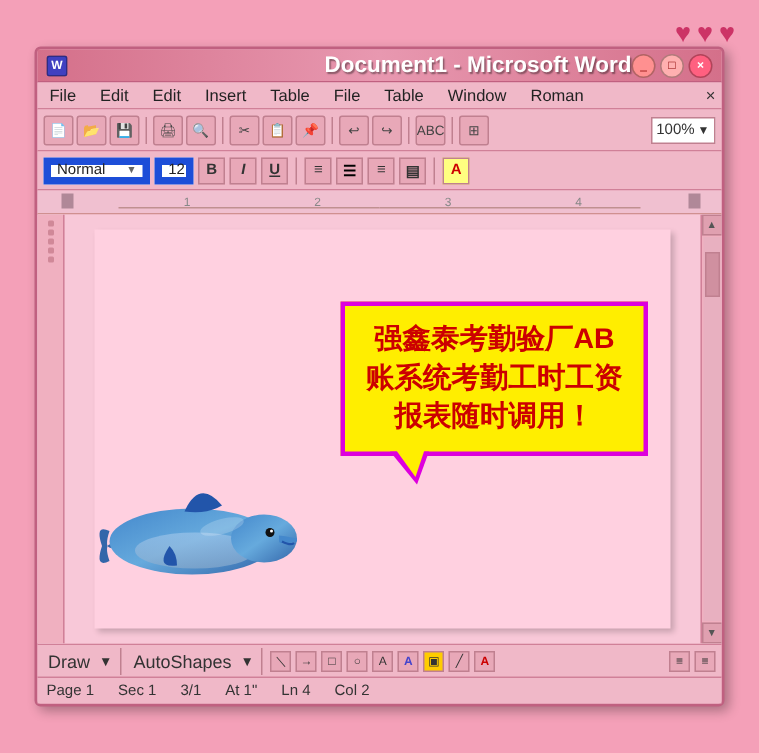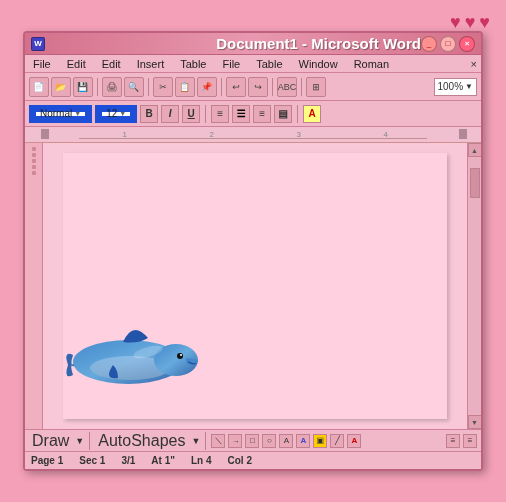--- a/index.html
+++ b/index.html
@@ -140,26 +140,26 @@
       display: flex;
       align-items: center;
       padding: 0 4px;
       gap: 3px;
       font-size: 11px;
     }
 
     .format-dropdown {
       height: 18px;
       background: white;
-      border: 7px solid #1d4ed8;
+      border: 5px solid #1d4ed8;
       font-size: 10px;
       padding: 0 4px;
       display: flex;
       align-items: center;
-      gap: 2px;
+      gap: 14px;
       cursor: pointer;
       color: #222;
     }
 
     .format-dropdown .arrow {
       font-size: 7px;
       color: #666;
     }
 
     .format-btn {
@@ -268,21 +268,21 @@
       border-top: 1px solid #d08098;
       display: flex;
       align-items: center;
       padding: 0 4px;
       gap: 3px;
       font-size: 10px;
       color: #333;
     }
 
     .draw-btn {
-      font-size: 16px;
+      font-size: 12px;
       color: #333;
       cursor: pointer;
       padding: 1px 3px;
       display: flex;
       align-items: center;
       gap: 1px;
     }
 
     .draw-icon {
       width: 14px;
@@ -305,21 +305,20 @@
       align-items: center;
       padding: 0 6px;
       gap: 16px;
       font-size: 10px;
       color: #333;
     }
 
     .status-item {
       display: flex;
       align-items: center;
-      font-weight: bold;
     }
 
     
     .hearts {
       position: absolute;
       top: 12px;
       right: 16px;
       display: flex;
       gap: 4px;
     }
@@ -486,21 +485,21 @@
       <span>100%</span>
       <span style="font-size:8px;margin-left:2px;">▼</span>
     </div>
   </div>
 
   <div class="format-bar">
     <div class="format-dropdown">
       <span>Normal</span>
       <span class="arrow">▼</span>
     </div>
-    <div class="format-dropdown" style="width:42px;align-items:center;">
+    <div class="format-dropdown" style="width:26px;align-items:center;">
       <span>12</span>
       <span class="arrow">▼</span>
     </div>
     <div class="format-btn" style="font-weight:bold;">B</div>
     <div class="format-btn" style="font-style:italic;">I</div>
     <div class="format-btn" style="text-decoration:underline;">U</div>
     <div class="toolbar-separator"></div>
     <div class="format-btn">≡</div>
     <div class="format-btn" style="color:#000;">☰</div>
     <div class="format-btn">≡</div>
@@ -534,20 +533,27 @@
       <div class="margin-dot"></div>
       <div class="margin-dot"></div>
       <div class="margin-dot"></div>
       <div class="margin-dot"></div>
       <div class="margin-dot"></div>
     </div>
 
     <div class="page-area">
       <div class="doc-page">
 
+        <div class="speech-wrapper">
+          <div class="speech-box">
+            <span>强鑫泰考勤验厂AB<br>账系统考勤工时工资<br>报表随时调用！</span>
+            <div class="speech-tail"></div>
+            <div class="speech-tail-inner"></div>
+          </div>
+        </div>
 
         <div class="dolphin-svg">
           <svg width="140" height="90" viewBox="0 0 140 90">
 
             <defs>
               <linearGradient id="dolphinGrad" x1="0%" y1="0%" x2="100%" y2="100%">
                 <stop offset="0%" style="stop-color:#4488cc;stop-opacity:1"></stop>
                 <stop offset="50%" style="stop-color:#66aadd;stop-opacity:1"></stop>
                 <stop offset="100%" style="stop-color:#3366aa;stop-opacity:1"></stop>
               </linearGradient>

